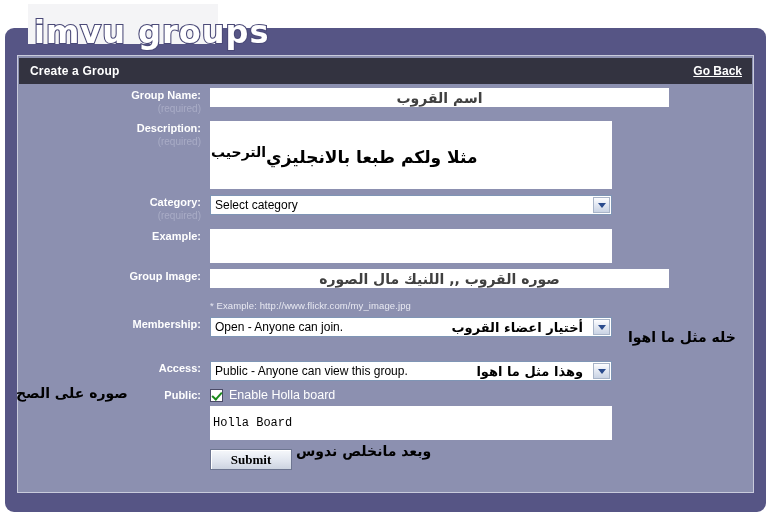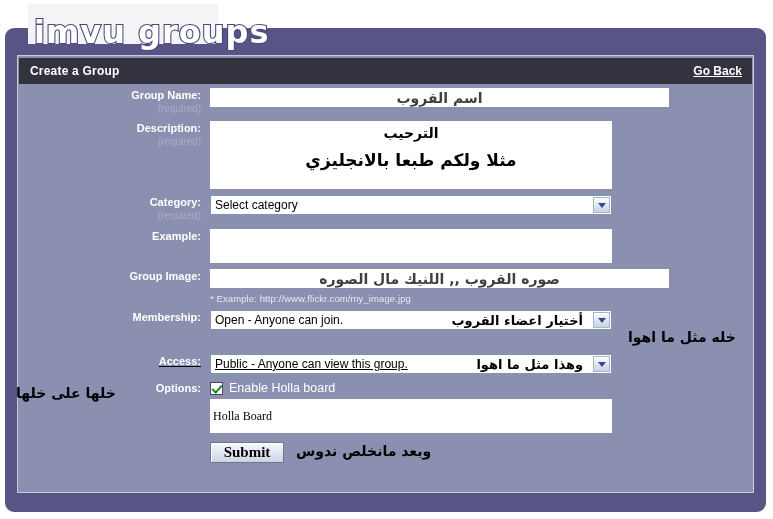--- a/index.html
+++ b/index.html
@@ -131,21 +131,21 @@
   .field-cell {
     flex: 1 1 auto;
     position: relative;
   }
 
   input.txt {
     width: 402px;
     height: 34px;
     border: 1px solid #ffffff;
     background: #ffffff;
-    font-family: Liberation Serif, serif;
+    font-family: Liberation Mono, monospace;
     font-size: 12px;
     color: #000000;
     box-sizing: border-box;
     padding: 0 2px;
     outline: none;
   }
 
   
   .ar {
     font-family: "DejaVu Sans", sans-serif;
@@ -165,21 +165,21 @@
     font-size: 14px;
     font-weight: bold;
   }
   .ta-fake {
     width: 402px;
     height: 68px;
     background: #ffffff;
     border: 1px solid #ffffff;
     box-sizing: border-box;
     display: flex;
-    flex-direction: column;
+    flex-direction: row;
     align-items: center;
     justify-content: flex-start;
     padding-top: 3px;
     color: #000;
   }
   .ta-line1 { font-size: 14px; font-weight: bold; margin-bottom: 9px; }
   .ta-line2 { font-size: 17px; font-weight: bold; }
 
   
   .sel {
@@ -221,21 +221,21 @@
   .chev {
     width: 0; height: 0;
     border-left: 4px solid transparent;
     border-right: 4px solid transparent;
     border-top: 5px solid #2a4b8d;
   }
 
   .hint {
     color: #e8e9f2;
     font-size: 9.5px;
-    margin-top: 5px;
+    margin-top: 12px;
     display: block;
     letter-spacing: .1px;
   }
 
   
   .chk-row { display: flex; align-items: center; gap: 6px; }
   .chk {
     width: 13px; height: 13px;
     background: #ffffff;
     border: 1px solid #4a4a66;
@@ -248,27 +248,27 @@
     left: 3px; top: 0px;
     width: 4px; height: 8px;
     border: solid #1a8a1a;
     border-width: 0 2.4px 2.4px 0;
     transform: rotate(42deg);
   }
   .chk-label { color: #ffffff; font-size: 12.5px; }
 
   
   #submit-btn {
-    width: 74px;
+    width: 82px;
     height: 21px;
     background: linear-gradient(#f6f8fb,#dfe4ee 60%,#ccd3e0);
     border: 1px solid #6d7590;
     box-shadow: inset 1px 1px 0 #ffffff;
     font-family: "Liberation Serif", serif;
-    font-size: 15px;
+    font-size: 13px;
     font-weight: bold;
     color: #000000;
     box-sizing: border-box;
     cursor: pointer;
   }
 
   
   .annot {
     position: absolute;
     font-family: "DejaVu Sans", sans-serif;
@@ -364,52 +364,52 @@
       <div class="sel">
         <span class="sel-val">Open - Anyone can join.</span>
         <span class="sel-overlay ar">أختيار اعضاء القروب</span>
         <span class="sel-btn">
             <i class="chev"></i>
           </span>
       </div>
     </div>
   </div>
 
-  <div class="row" style="margin-top:24px;text-decoration:underline;">
+  <div class="row" style="margin-top:24px;">
     <div class="label-cell">
       <span class="lbl">Access:</span>
     </div>
     <div class="field-cell">
       <div class="sel">
         <span class="sel-val">Public - Anyone can view this group.</span>
         <span class="sel-overlay ar">وهذا مثل ما اهوا</span>
         <span class="sel-btn">
             <i class="chev"></i>
           </span>
       </div>
     </div>
   </div>
 
   <div class="row" style="margin-top:7px;">
     <div class="label-cell">
-      <span class="lbl">Options:</span>
+      <span class="lbl">Public:</span>
     </div>
     <div class="field-cell">
       <div class="chk-row">
         <span class="chk"></span>
         <span class="chk-label">Enable Holla board</span>
       </div>
       <input class="txt" type="text" style="margin-top: 4px;" value="Holla Board">
     </div>
   </div>
 
   <div class="row" style="margin-top:9px;">
     <div class="label-cell"></div>
     <div class="field-cell">
       <button id="submit-btn">Submit</button>
     </div>
   </div>
 
 </div>
 
 <div class="annot" id="annot-membership">خله مثل ما اهوا</div>
-<div class="annot" id="annot-options">خلها على خلها</div>
+<div class="annot" id="annot-options">صوره على الصح</div>
 <div class="annot" id="annot-submit">وبعد مانخلص ندوس</div>
 
 </body></html>

